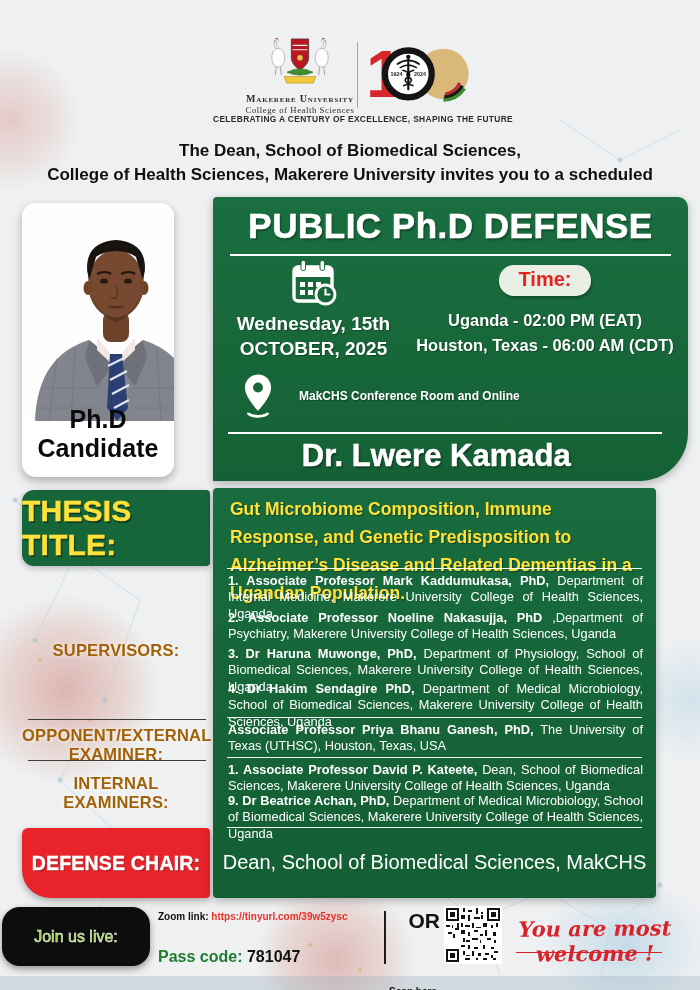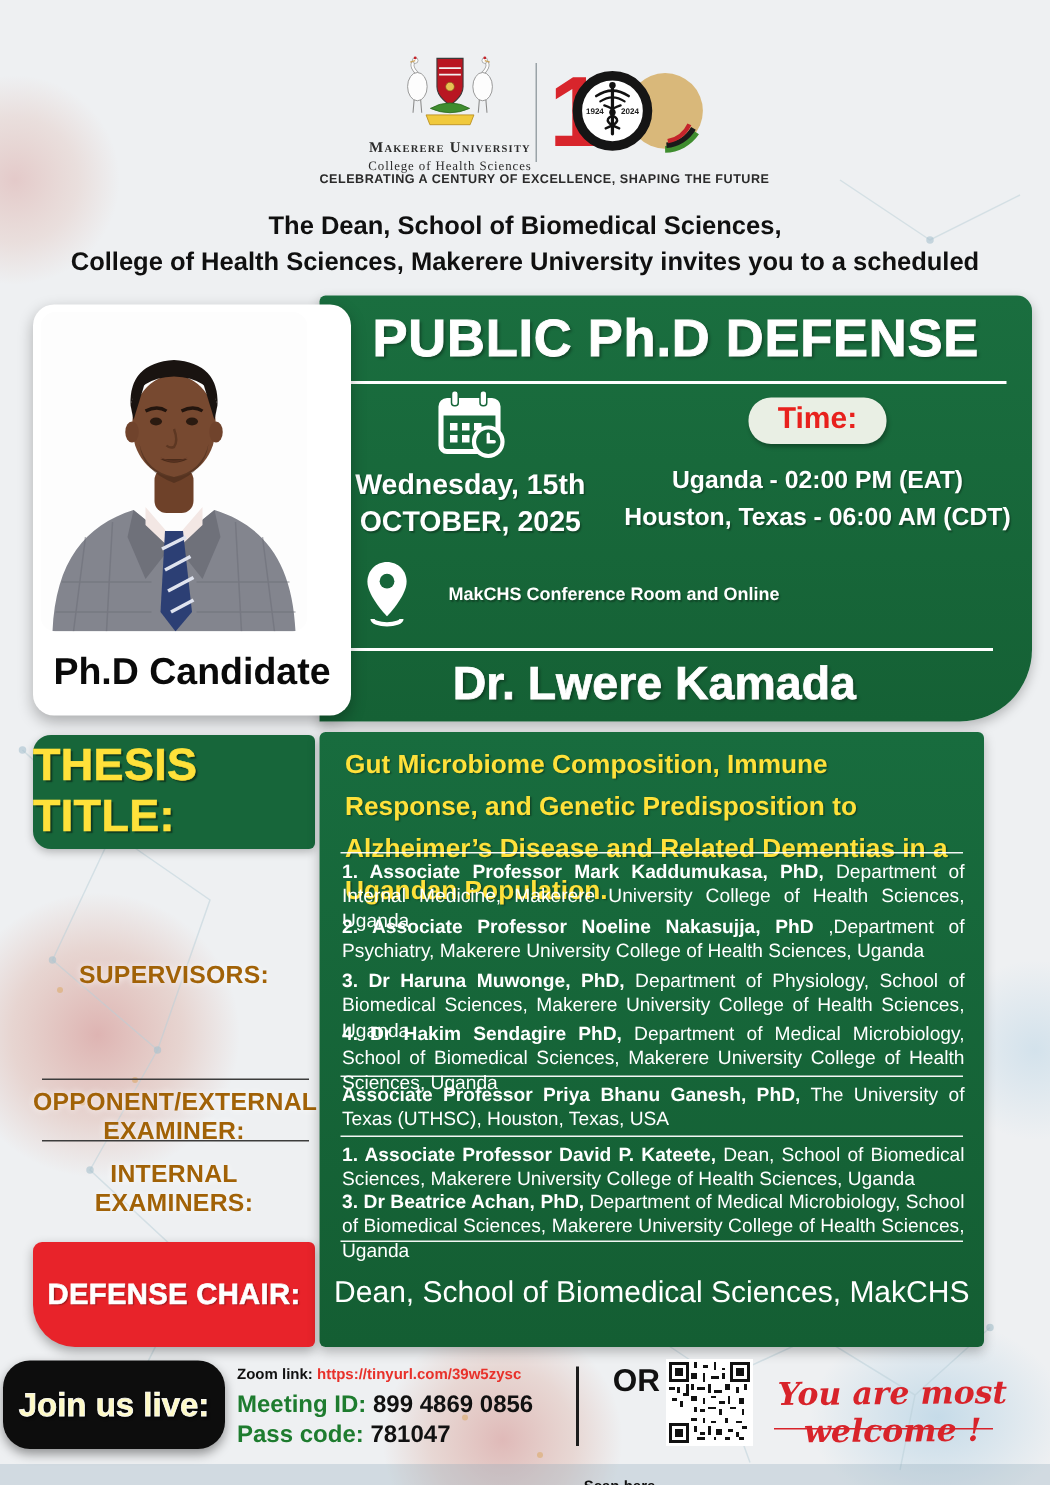--- a/index.html
+++ b/index.html
@@ -35,21 +35,21 @@
   .time-pill { display: inline-block; background: #e9efe4; color: #e8211d; font-weight: 800;
     font-size: 20px; padding: 3px 20px 5px 20px; border-radius: 15px; box-shadow: 1px 2px 3px rgba(0,0,0,0.3); }
   .time-lines { margin-top: 12px; color: #fff; font-weight: 700; font-size: 16.5px; line-height: 25px;
     text-shadow: 1px 1px 1px rgba(0,0,0,0.3); }
   .venue-row { position: absolute; left: 30px; top: 176px; display: flex; align-items: center; gap: 26px; }
   .venue-text { color: #fff; font-weight: 700; font-size: 12px; text-shadow: 1px 1px 1px rgba(0,0,0,0.3); }
   .hero-rule2 { position: absolute; top: 235px; left: 15px; right: 26px; height: 1.5px; background: #fff; }
   .hero-name { position: absolute; top: 241px; left: 0; width: 94%; text-align: center; color: #fff;
     font-size: 31px; font-weight: 800; text-shadow: 1.5px 1.5px 2px rgba(0,0,0,0.35); -webkit-text-stroke: 0.5px #fff; }
 
-  .photo-card { position: absolute; left: 22px; top: 203px; width: 212px; height: 274px;
+  .photo-card { position: absolute; left: 22px; top: 203px; width: 152px; height: 274px;
     background: #fff; border-radius: 14px; box-shadow: 0 4px 10px rgba(0,0,0,0.28); overflow: hidden; }
   .photo-area { position: absolute; left: 5px; top: 5px; width: 178px; height: 213px; overflow: hidden; border-radius: 10px; }
   .photo-label { position: absolute; left: 0; bottom: 14px; width: 100%; text-align: center;
     font-size: 25px; font-weight: 700; color: #0a0a0a; }
 
   
   .thesis-box { position: absolute; left: 22px; top: 490px; width: 188px; height: 76px;
     background: #17663a; border-radius: 12px 4px 4px 12px; display: flex; align-items: center; justify-content: center;
     box-shadow: 0 2px 6px rgba(0,0,0,0.25); }
   .thesis-box span { color: #ffe13a; font-size: 30px; font-weight: 800; letter-spacing: 0.2px;
@@ -74,21 +74,21 @@
   .entry { position: absolute; left: 15px; right: 13px; color: #fff; font-size: 12.8px;
     line-height: 16.4px; text-align: justify; }
   .entry b { font-weight: 700; }
   .chair-value { position: absolute; top: 350px; left: 0; width: 100%; height: 48px; display: flex;
     align-items: center; justify-content: center; color: #fff; font-size: 20px; font-weight: 500; }
 
   
   .join-pill { position: absolute; left: 2px; top: 907px; width: 148px; height: 59px; background: #0d0d0d;
     border-radius: 18px; display: flex; align-items: center; justify-content: center;
     box-shadow: 0 3px 7px rgba(0,0,0,0.4); }
-  .join-pill span { color: #fef9c3; font-size: 22px; font-weight: 700; text-shadow: 1px 1px 2px rgba(0,0,0,0.8);
+  .join-pill span { color: #84cc16; font-size: 16px; font-weight: 400; text-shadow: 1px 1px 2px rgba(0,0,0,0.8);
     -webkit-text-stroke: 0.5px #fff; }
   .zoom-line { position: absolute; left: 158px; top: 911px; font-size: 10px; font-weight: 700; color: #111; white-space: nowrap; }
   .zoom-line a { color: #e8312a; text-decoration: none; }
   .meet-line { position: absolute; left: 158px; top: 928px; font-size: 16px; font-weight: 700; color: #111; white-space: nowrap; }
   .meet-line .g { color: #1e7c2f; }
   .pass-line { position: absolute; left: 158px; top: 948px; font-size: 16px; font-weight: 700; color: #111; white-space: nowrap; }
   .pass-line .g { color: #1e7c2f; }
   .foot-divider { position: absolute; left: 384px; top: 911px; width: 1.5px; height: 53px; background: #1c1c1c; }
   .or-label { position: absolute; left: 396px; top: 909px; width: 44px; text-align: right;
     font-size: 21px; font-weight: 800; color: #111; }
@@ -332,37 +332,33 @@
     <p class="entry" style="top:85px;"><b>1. Associate Professor Mark Kaddumukasa, PhD,</b> <span>Department of Internal Medicine, Makerere University College of Health Sciences, Uganda</span></p>
     <p class="entry" style="top:122px;"><b>2. Associate Professor Noeline Nakasujja, PhD</b> <span>,Department of Psychiatry, Makerere University College of Health Sciences, Uganda</span></p>
     <p class="entry" style="top:158px;"><b>3. Dr Haruna Muwonge, PhD,</b> <span>Department of Physiology, School of Biomedical Sciences, Makerere University College of Health Sciences, Uganda</span></p>
     <p class="entry" style="top:193px;"><b>4. Dr Hakim Sendagire PhD,</b> <span>Department of Medical Microbiology, School of Biomedical Sciences, Makerere University College of Health Sciences, Uganda</span></p>
 
     <div class="panel-rule" style="top:229px;"></div>
     <p class="entry" style="top:234px;"><b>Associate Professor Priya Bhanu Ganesh, PhD,</b> <span>The University of Texas (UTHSC), Houston, Texas, USA</span></p>
 
     <div class="panel-rule" style="top:269px;"></div>
     <p class="entry" style="top:274px;"><b>1. Associate Professor David P. Kateete,</b> <span>Dean, School of Biomedical Sciences, Makerere University College of Health Sciences, Uganda</span></p>
-    <p class="entry" style="top:305px;"><b>3. Dr Beatrice Achan, PhD,</b> <span>Department of Medical Microbiology, School of Biomedical Sciences, Makerere University College of Health Sciences, Uganda</span></p>
+    <p class="entry" style="top:305px;"><b>9. Dr Beatrice Achan, PhD,</b> <span>Department of Medical Microbiology, School of Biomedical Sciences, Makerere University College of Health Sciences, Uganda</span></p>
 
     <div class="panel-rule" style="top:339px;"></div>
     <div class="chair-value">Dean, School of Biomedical Sciences, MakCHS</div>
   </div>
 
   <div class="join-pill">
     <span>Join us live:</span>
   </div>
 
   <div class="zoom-line">
     <span>Zoom link:</span>
     <a href="#">https://tinyurl.com/39w5zysc</a>
-  </div>
-  <div class="meet-line">
-    <span class="g">Meeting ID:</span>
-    <span>899 4869 0856</span>
   </div>
   <div class="pass-line">
     <span class="g">Pass code:</span>
     <span>781047</span>
   </div>
 
   <div class="foot-divider"></div>
   <div class="or-label">OR</div>
   <div class="scan-text">
     <div>Scan here</div>

